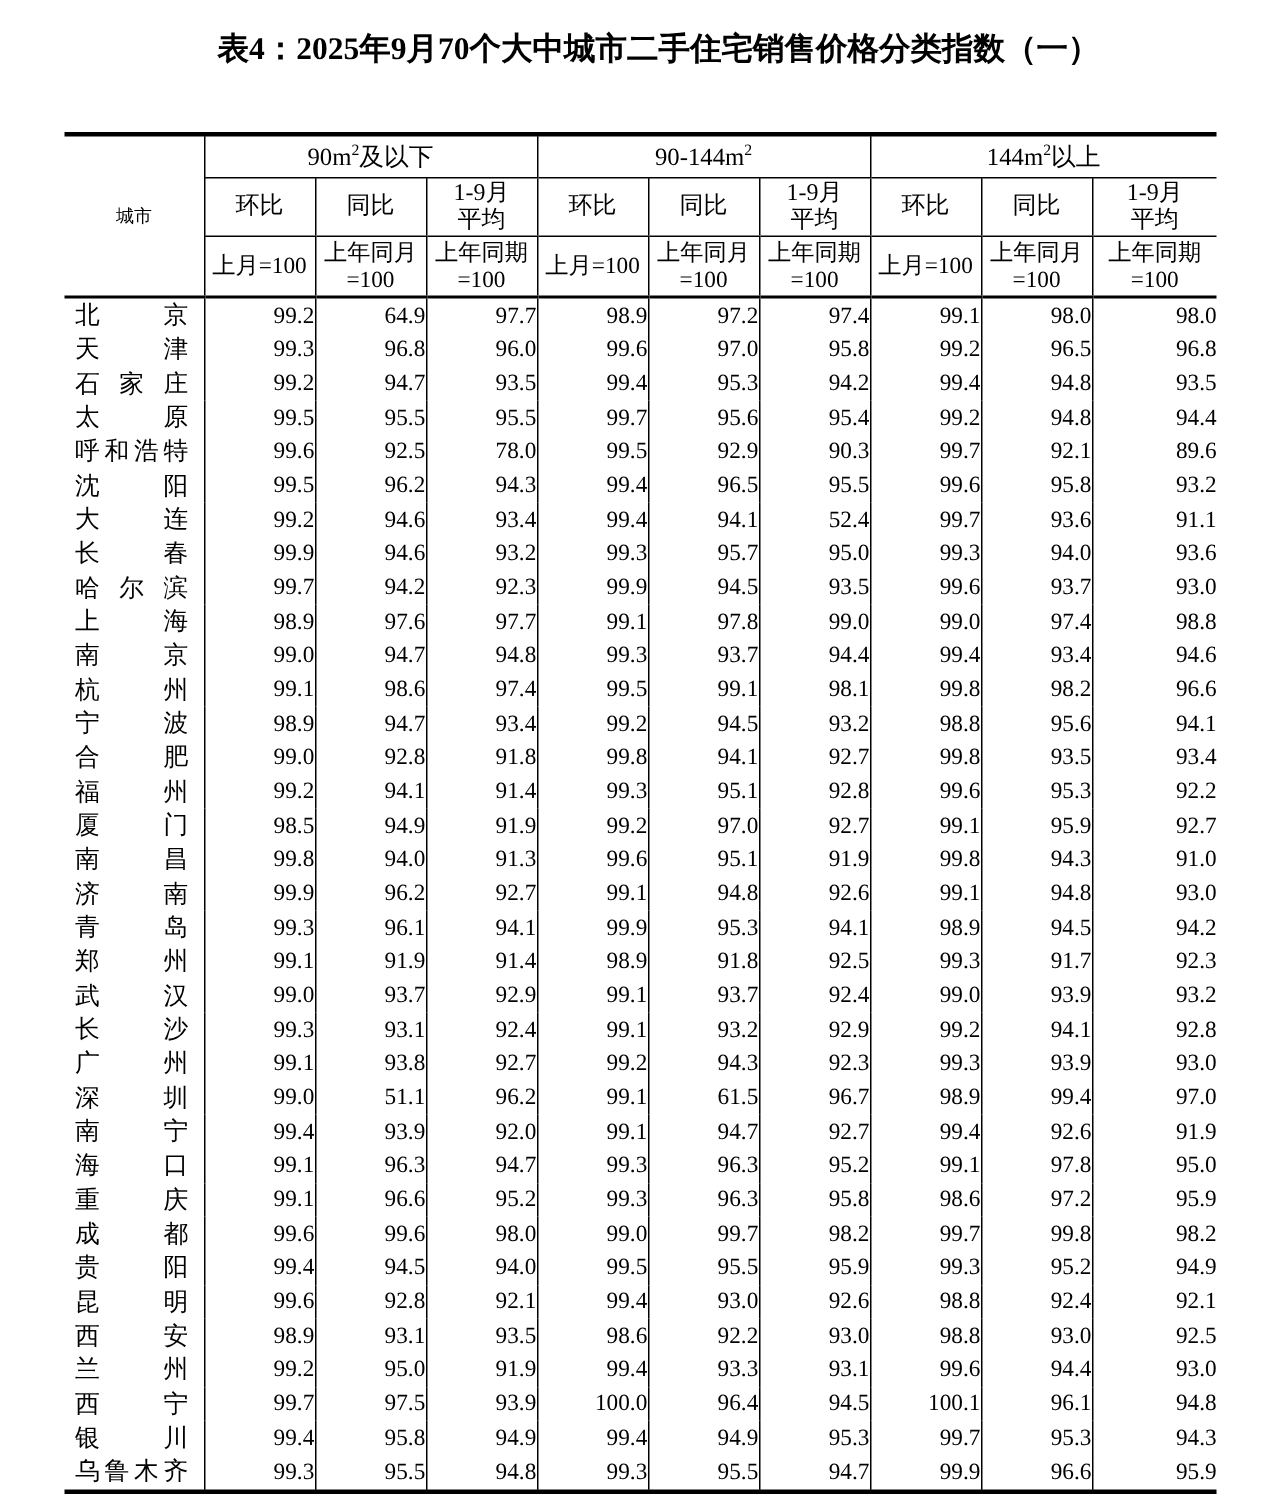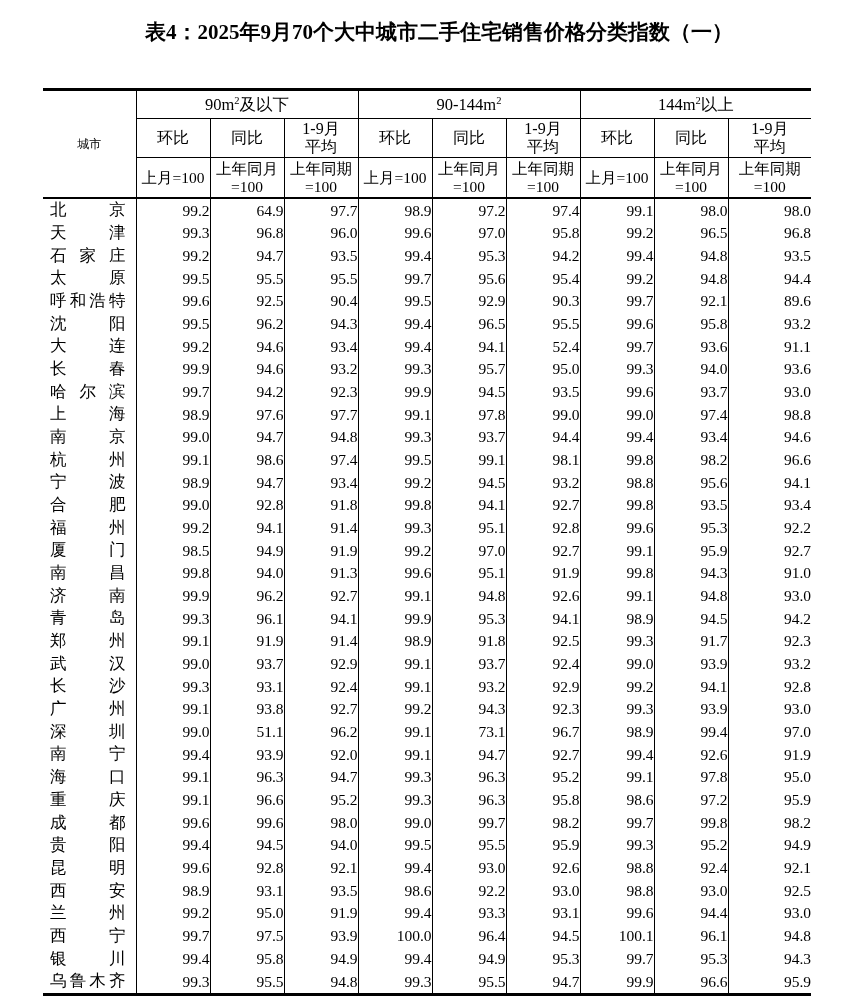--- a/index.html
+++ b/index.html
@@ -225,21 +225,21 @@
           <td class="city-cell">
             <div class="city-just">
               <span>呼</span>
               <span>和</span>
               <span>浩</span>
               <span>特</span>
             </div>
           </td>
           <td class="num-cell">99.6</td>
           <td class="num-cell">92.5</td>
-          <td class="num-cell">90.4</td>
+          <td class="num-cell">78.0</td>
           <td class="num-cell">99.5</td>
           <td class="num-cell">92.9</td>
           <td class="num-cell">90.3</td>
           <td class="num-cell">99.7</td>
           <td class="num-cell">92.1</td>
           <td class="num-cell">89.6</td>
         </tr>
         <tr>
           <td class="city-cell">
             <div class="city-just">
@@ -551,21 +551,21 @@
           <td class="city-cell">
             <div class="city-just">
               <span>深</span>
               <span>圳</span>
             </div>
           </td>
           <td class="num-cell">99.0</td>
           <td class="num-cell">51.1</td>
           <td class="num-cell">96.2</td>
           <td class="num-cell">99.1</td>
-          <td class="num-cell">73.1</td>
+          <td class="num-cell">61.5</td>
           <td class="num-cell">96.7</td>
           <td class="num-cell">98.9</td>
           <td class="num-cell">99.4</td>
           <td class="num-cell">97.0</td>
         </tr>
         <tr>
           <td class="city-cell">
             <div class="city-just">
               <span>南</span>
               <span>宁</span>

